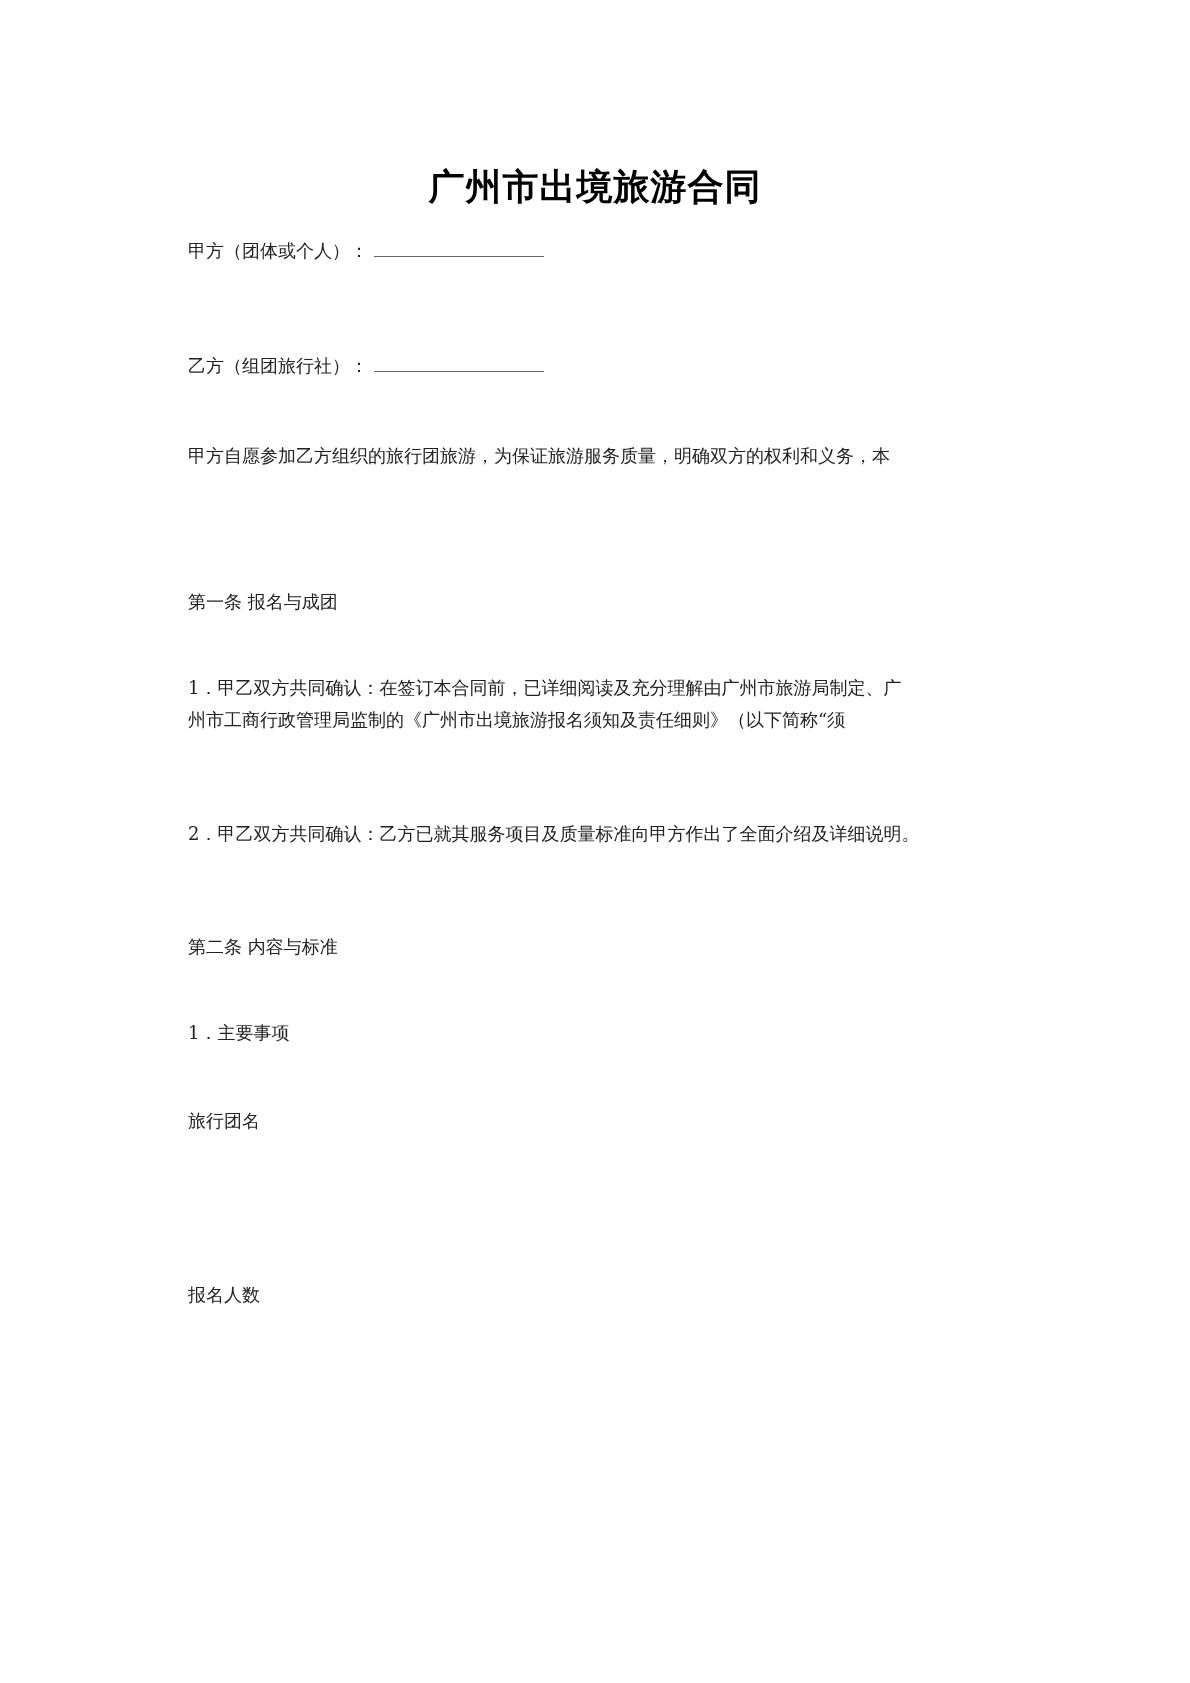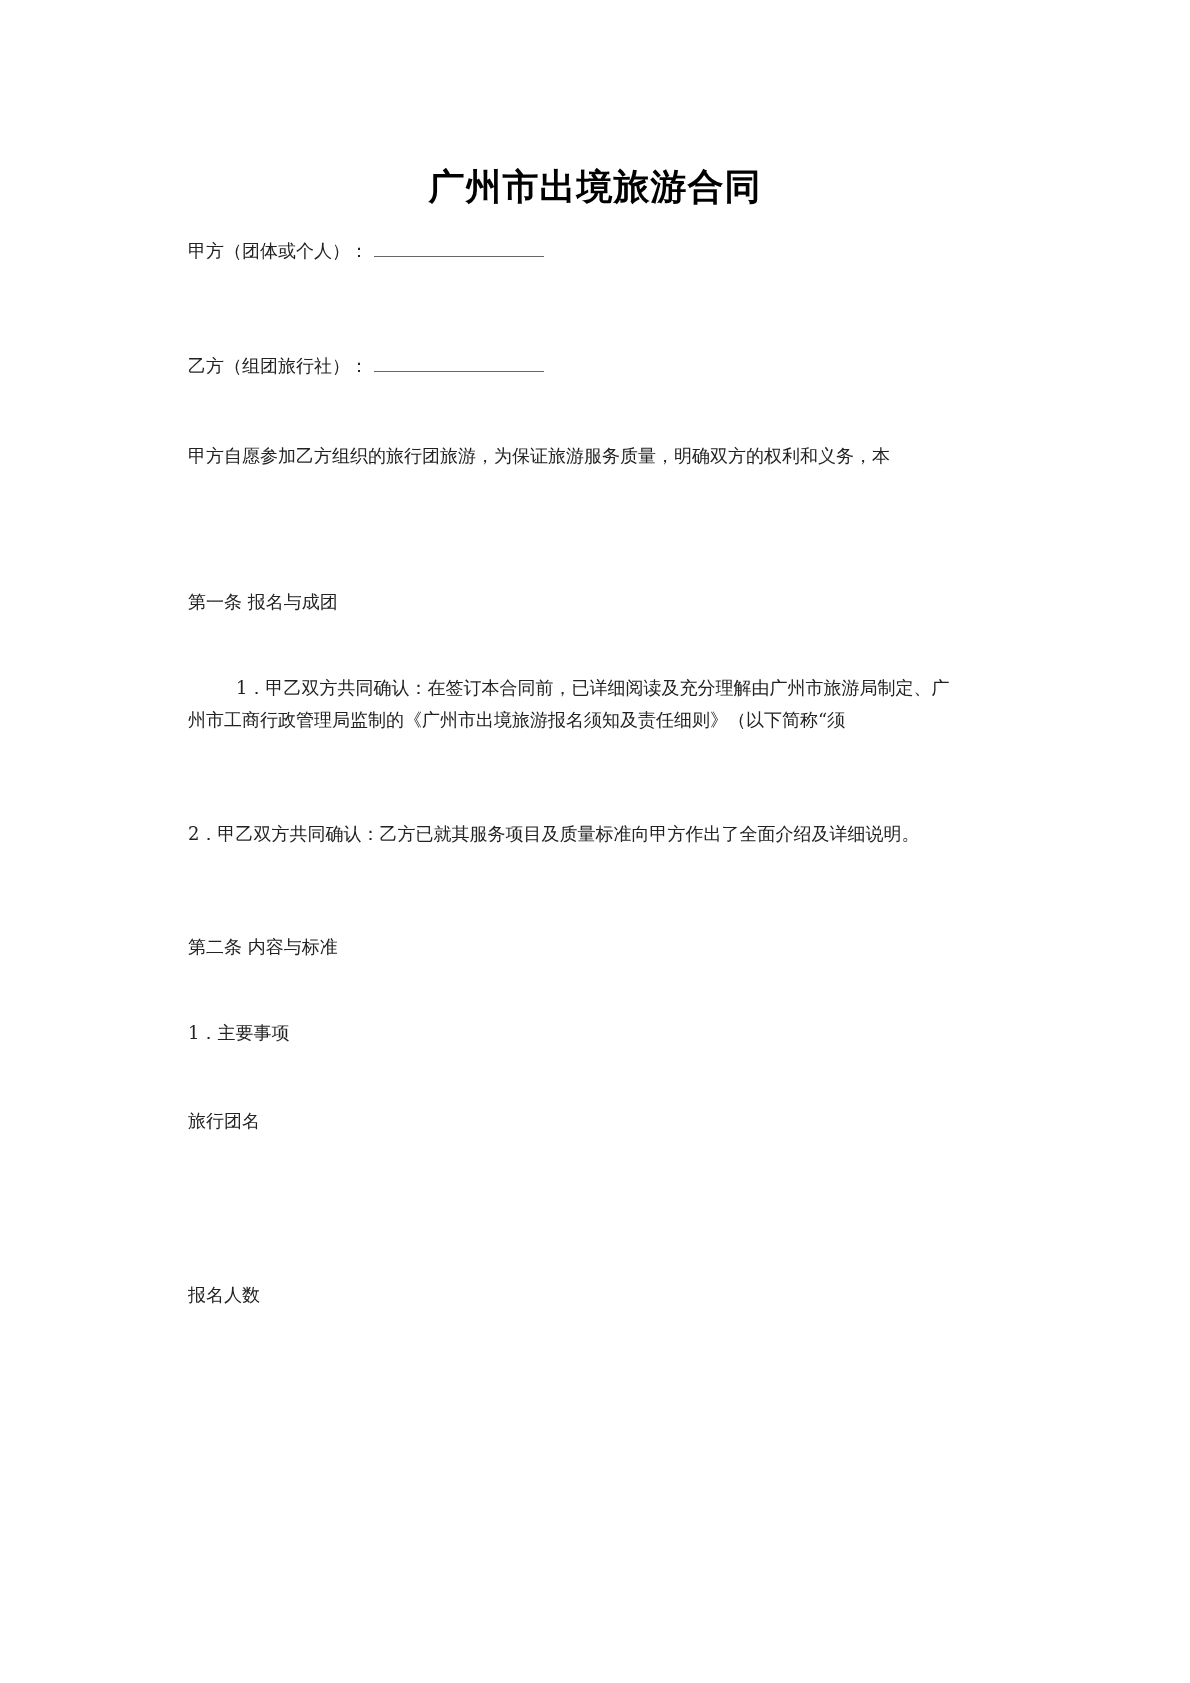--- a/index.html
+++ b/index.html
@@ -25,21 +25,21 @@
   </div>
 
   <div class="line" style="top:322px;margin-top:28px;">
     <span>乙方（组团旅行社）：</span><span class="blank b170"></span>
   </div>
 
   <div class="line" style="top:440px;">甲方自愿参加乙方组织的旅行团旅游，为保证旅游服务质量，明确双方的权利和义务，本</div>
 
   <div class="line" style="top:586px;">第一条  报名与成团</div>
 
-  <div class="line" style="top:672px;margin-left:48px;">1．甲乙双方共同确认：在签订本合同前，已详细阅读及充分理解由广州市旅游局制定、广</div>
+  <div class="line" style="top:672px;">1．甲乙双方共同确认：在签订本合同前，已详细阅读及充分理解由广州市旅游局制定、广</div>
   <div class="line" style="top:704px;">州市工商行政管理局监制的《广州市出境旅游报名须知及责任细则》（以下简称“须</div>
 
   <div class="line" style="top:818px;">2．甲乙双方共同确认：乙方已就其服务项目及质量标准向甲方作出了全面介绍及详细说明。</div>
 
   <div class="line" style="top:931px;">第二条  内容与标准</div>
 
   <div class="line" style="top:1017px;">1．主要事项</div>
 
   <div class="line" style="top:1105px;">旅行团名</div>
 

